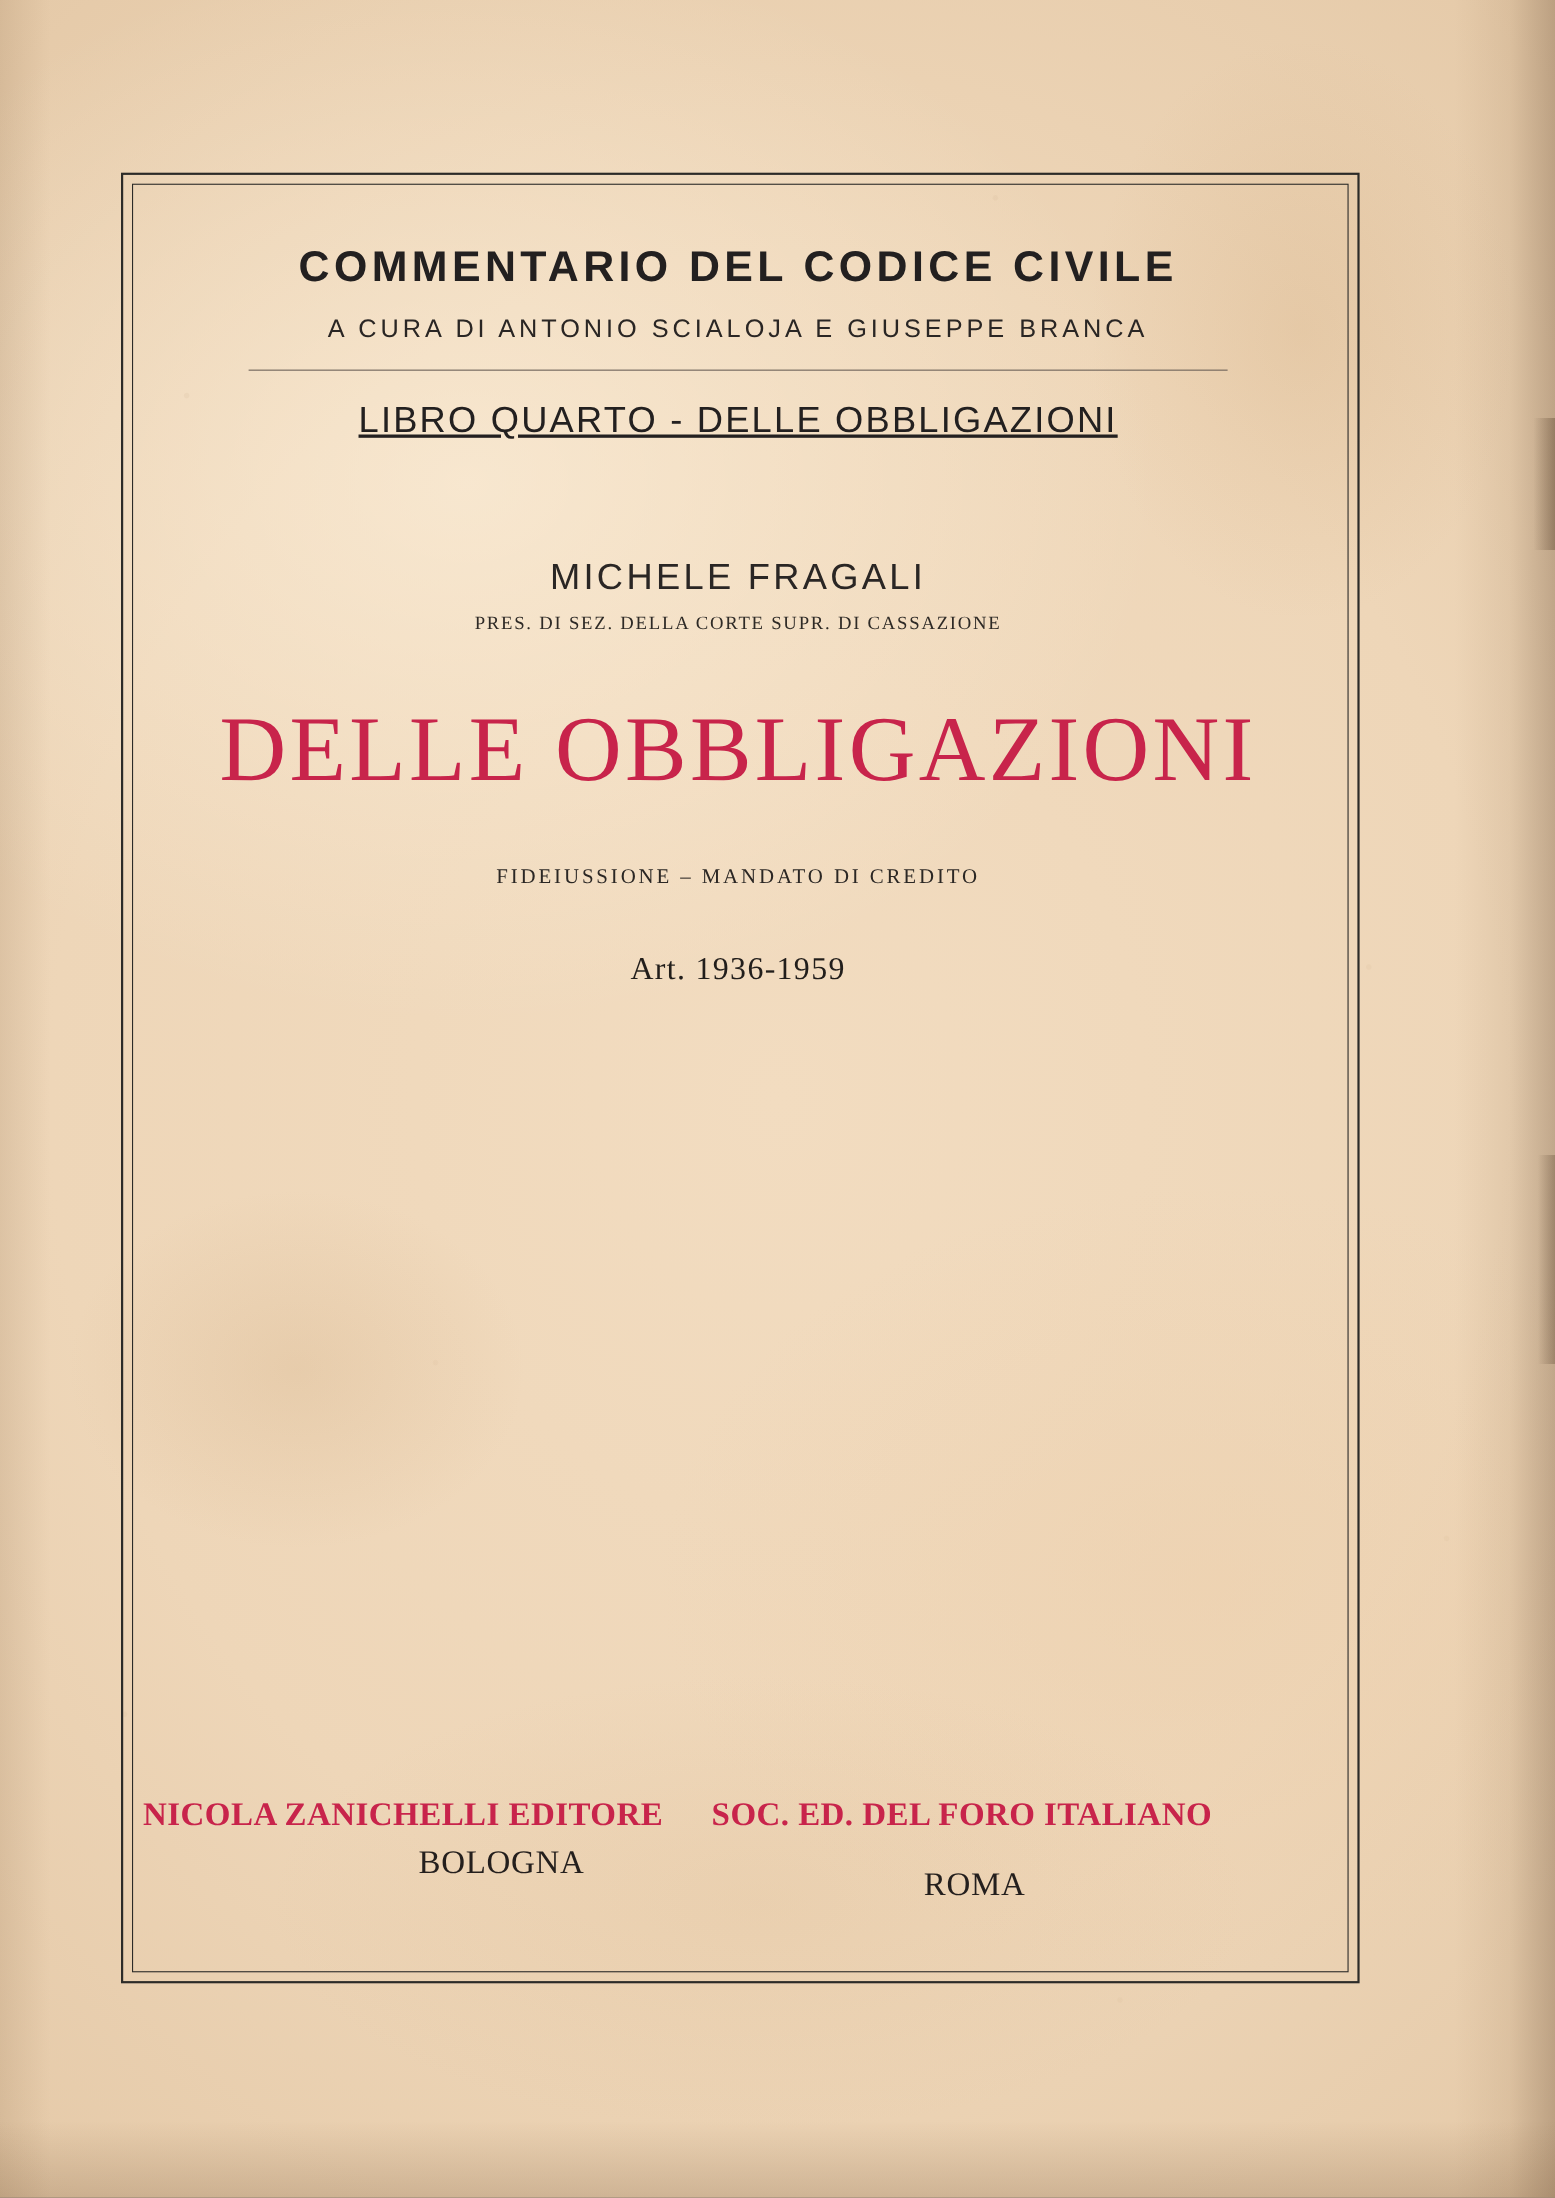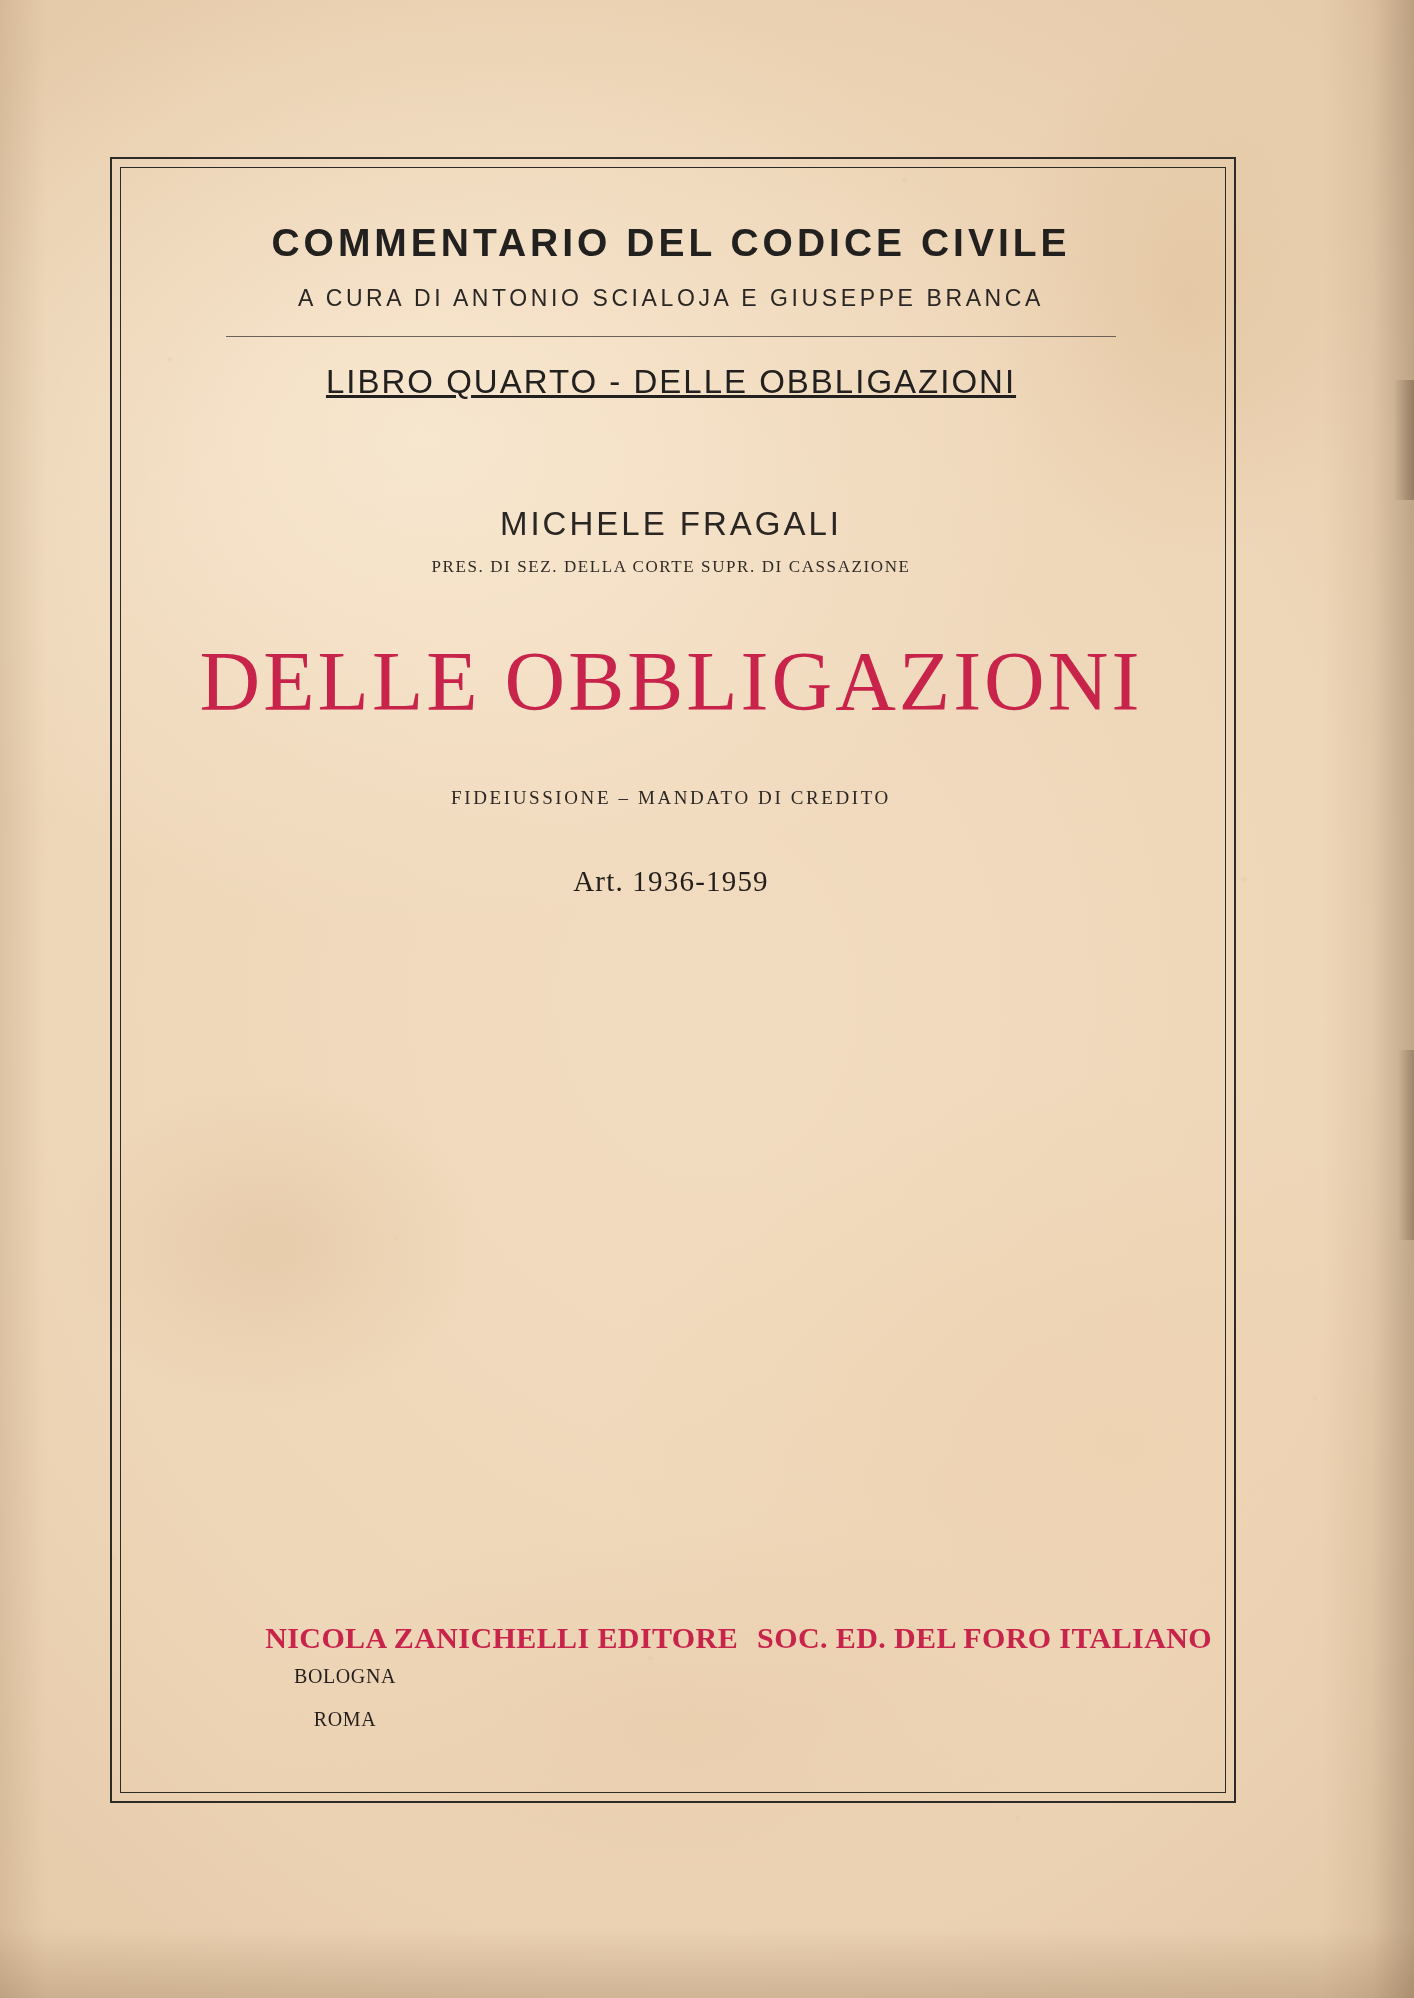--- a/index.html
+++ b/index.html
@@ -188,37 +188,36 @@
   }
   .year {
     font-size: 26px;
     letter-spacing: 3px;
     font-family: "Liberation Serif", serif;
     color: #241f1d;
   }
   .publishers {
     margin-top: 12px;
     display: flex;
-    justify-content: flex-end;
-    gap: 19px;
+    justify-content: flex-start;
+    gap: 44px;
     font-size: 30px;
     font-weight: 700;
     color: #c8244b;
     font-family: "Liberation Serif", serif;
     letter-spacing: .4px;
   }
   .cities {
     margin-top: 10px;
     display: flex;
     justify-content: center;
-    font-size: 20px;
+    font-size: 30px;
     font-family: "Liberation Serif", serif;
     color: #241f1d;
     letter-spacing: .6px;
-    flex-direction: column;
   }
   .city-left { width: 430px; text-align: center; }
   .city-right { width: 430px; text-align: center; margin-top: 20px; }
 </style>
 </head>
 <body>
 
 <div class="book-cover">
 
   <div class="grain"></div>

